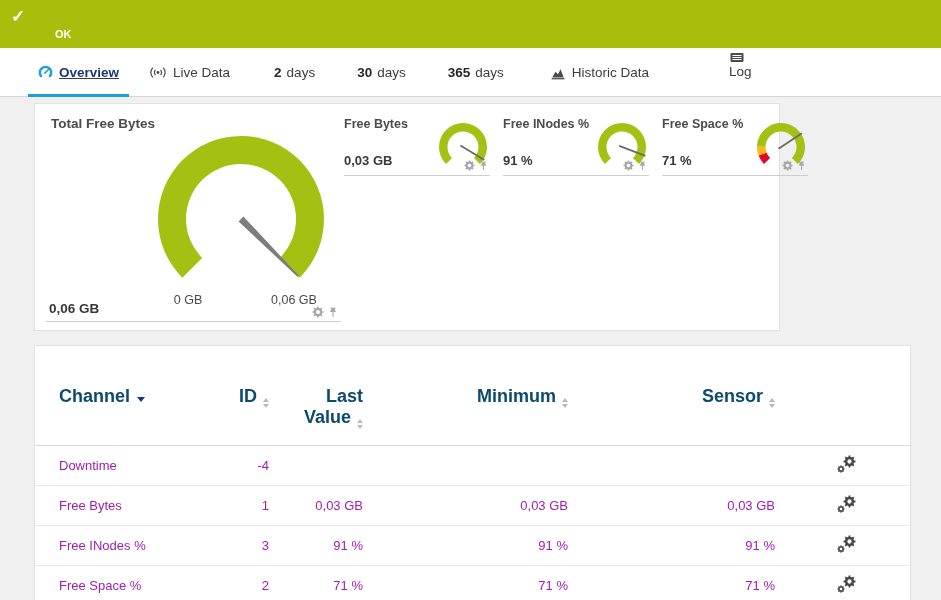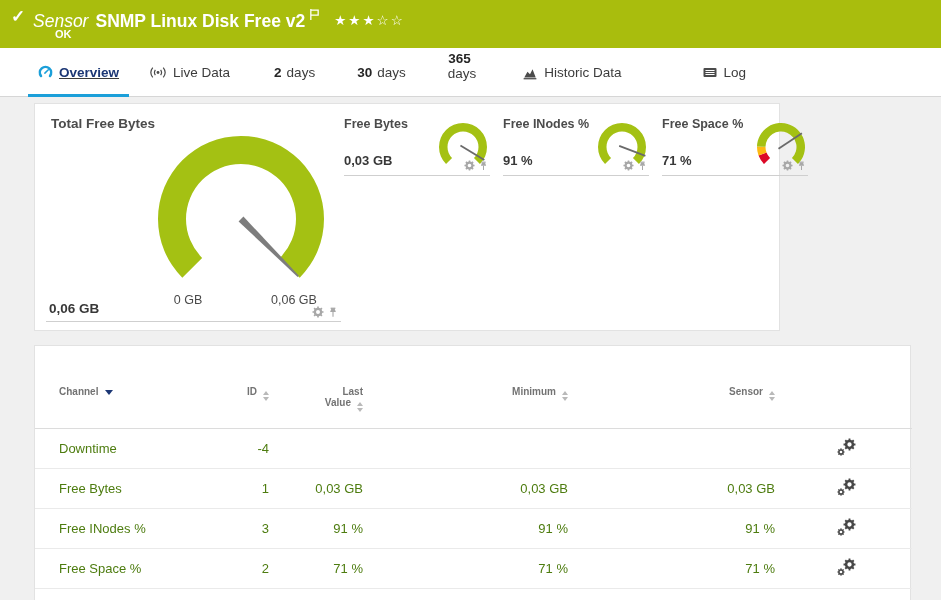--- a/index.html
+++ b/index.html
@@ -31,23 +31,23 @@
   }
   .tab { display:flex; align-items:center; padding:0 10px; font-size:13.5px; color:#3c3c3c;
          cursor:pointer; white-space:nowrap; margin-bottom:-1px; border-bottom:3px solid transparent; padding-top:3px; }
   .tab .ticon { display:inline-flex; margin-right:6px; }
   .tab .tnum { font-weight:bold; color:#262626; margin-right:5px; }
   .tab.active { border-bottom:3px solid #1b9fd9;text-decoration:underline; }
   .tab.active .tlbl { color:#1c3775; font-weight:bold; }
   .tab:nth-child(2){ margin-left:10px; }
   .tab:nth-child(3){ margin-left:24px; }
   .tab:nth-child(4){ margin-left:22px; }
-  .tab:nth-child(5){ margin-left:22px;flex-direction:column; }
+  .tab:nth-child(5){ margin-left:22px; }
   .tab:nth-child(6){ margin-left:26px; }
-  .tab:nth-child(7){ margin-left:60px; }
+  .tab:nth-child(7){ margin-left:60px;flex-direction:column; }
   .tab:nth-child(8){ margin-left:50px; }
 
   
   .panel { position:absolute; background:#fff; border:1px solid #e2e2e2; }
   #gauge-panel { left:34px; top:103px; width:746px; height:228px; }
   #table-panel { left:34px; top:345px; width:877px; height:300px; }
 
   
   .main-title { position:absolute; left:16px; top:12px; font-size:13.5px; font-weight:bold; color:#4b4b4b; }
   #main-gauge-svg { position:absolute; left:120px; top:27px; }
@@ -63,25 +63,25 @@
   .minis { position:absolute; left:309px; top:10px; display:flex; gap:13px; }
   .mini { position:relative; width:146px; height:62px; border-bottom:1px solid #cfcfcf; }
   .mini-title { position:absolute; left:0; top:3px; font-size:12.5px; font-weight:bold; color:#4b4b4b; white-space:nowrap; }
   .mini-svg { position:absolute; left:93px; top:6px; }
   .mini-value { position:absolute; left:0; top:39px; font-size:13px; font-weight:bold; color:#383838; }
   .mini-icons { position:absolute; right:2px; top:46px; display:flex; gap:4px; align-items:center; color:#a8a8a8; z-index:2; }
 
   
   #table-panel table { width:100%; border-collapse:collapse; table-layout:fixed; }
   col.c1{width:184px} col.c2{width:50px} col.c3{width:94px} col.c4{width:205px} col.c5{width:207px} col.c6{width:137px}
-  th { font-size:10px; font-weight:bold; color:#737373; vertical-align:top;
+  th { font-size:18px; font-weight:bold; color:#0c4a6e; vertical-align:top;
        padding:40px 0 16px 0; border-bottom:1px solid #dcdcdc; cursor:pointer; }
   th.al{ text-align:left; padding-left:24px; }
   th.ar{ text-align:right; }
-  td { font-size:13px; color:#4d7c0f; padding:9px 0; border-bottom:1px solid #eaeaea; }
+  td { font-size:13px; color:#a21caf; padding:9px 0; border-bottom:1px solid #eaeaea; }
   td.al{ text-align:left; padding-left:24px; }
   td.ar{ text-align:right; }
   .sort { display:inline-flex; flex-direction:column; gap:2px; margin-left:6px; vertical-align:0px; }
   .sort i { width:0; height:0; border-left:3.5px solid transparent; border-right:3.5px solid transparent; }
   .sort .up { border-bottom:4px solid #b9b9b9; }
   .sort .dn { border-top:4px solid #b9b9b9; }
   .caret-down { display:inline-block; width:0; height:0; border-left:4.5px solid transparent;
                 border-right:4.5px solid transparent; border-top:5.5px solid #1c3775; margin-left:7px; }
   .chgear { position:relative; display:inline-block; width:19px; height:18px; margin-left:62px; color:#474747; cursor:pointer; }
   .chgear svg { position:absolute; }
@@ -100,25 +100,20 @@
     <symbol id="sym-pin" viewBox="0 0 12 14">
       <path d="M3 0.8 h6 v1.7 h-6 z" fill="currentColor"></path>
       <path d="M3.8 2.5 h4.4 l1.5 4 h-7.4 z" fill="currentColor"></path>
       <path d="M5.3 6.5 h1.4 v6 h-1.4 z" fill="currentColor"></path>
     </symbol>
   </defs>
 </svg>
 
 <div class="topbar">
   <span class="check">✓</span>
-  <div class="titleline">
-    <span class="kind">Sensor</span><span class="sensor-title">SNMP Linux Disk Free v2</span><span class="flag"><svg width="11" height="13" viewBox="0 0 12 14" fill="none" stroke="#fff" stroke-width="1.4">
-          <path d="M2 1 v12 M2 2.2 h8 v5.4 h-8"></path>
-        </svg></span><span class="stars">★★★☆☆</span>
-  </div>
   <div class="ok">OK</div>
 </div>
 
 <div class="tabbar" id="tabbar">
     <div class="tab active">
     <span class="ticon">
         <svg width="15" height="15" viewBox="0 0 24 24">
           <path d="M4.8 17.5 A9 9 0 1 1 19.2 17.5" fill="none" stroke="#1b9fd9" stroke-width="4" stroke-linecap="round"></path>
           <path d="M11 13 L16.5 7.5" stroke="#1b9fd9" stroke-width="2.4" stroke-linecap="round"></path>
         </svg>

